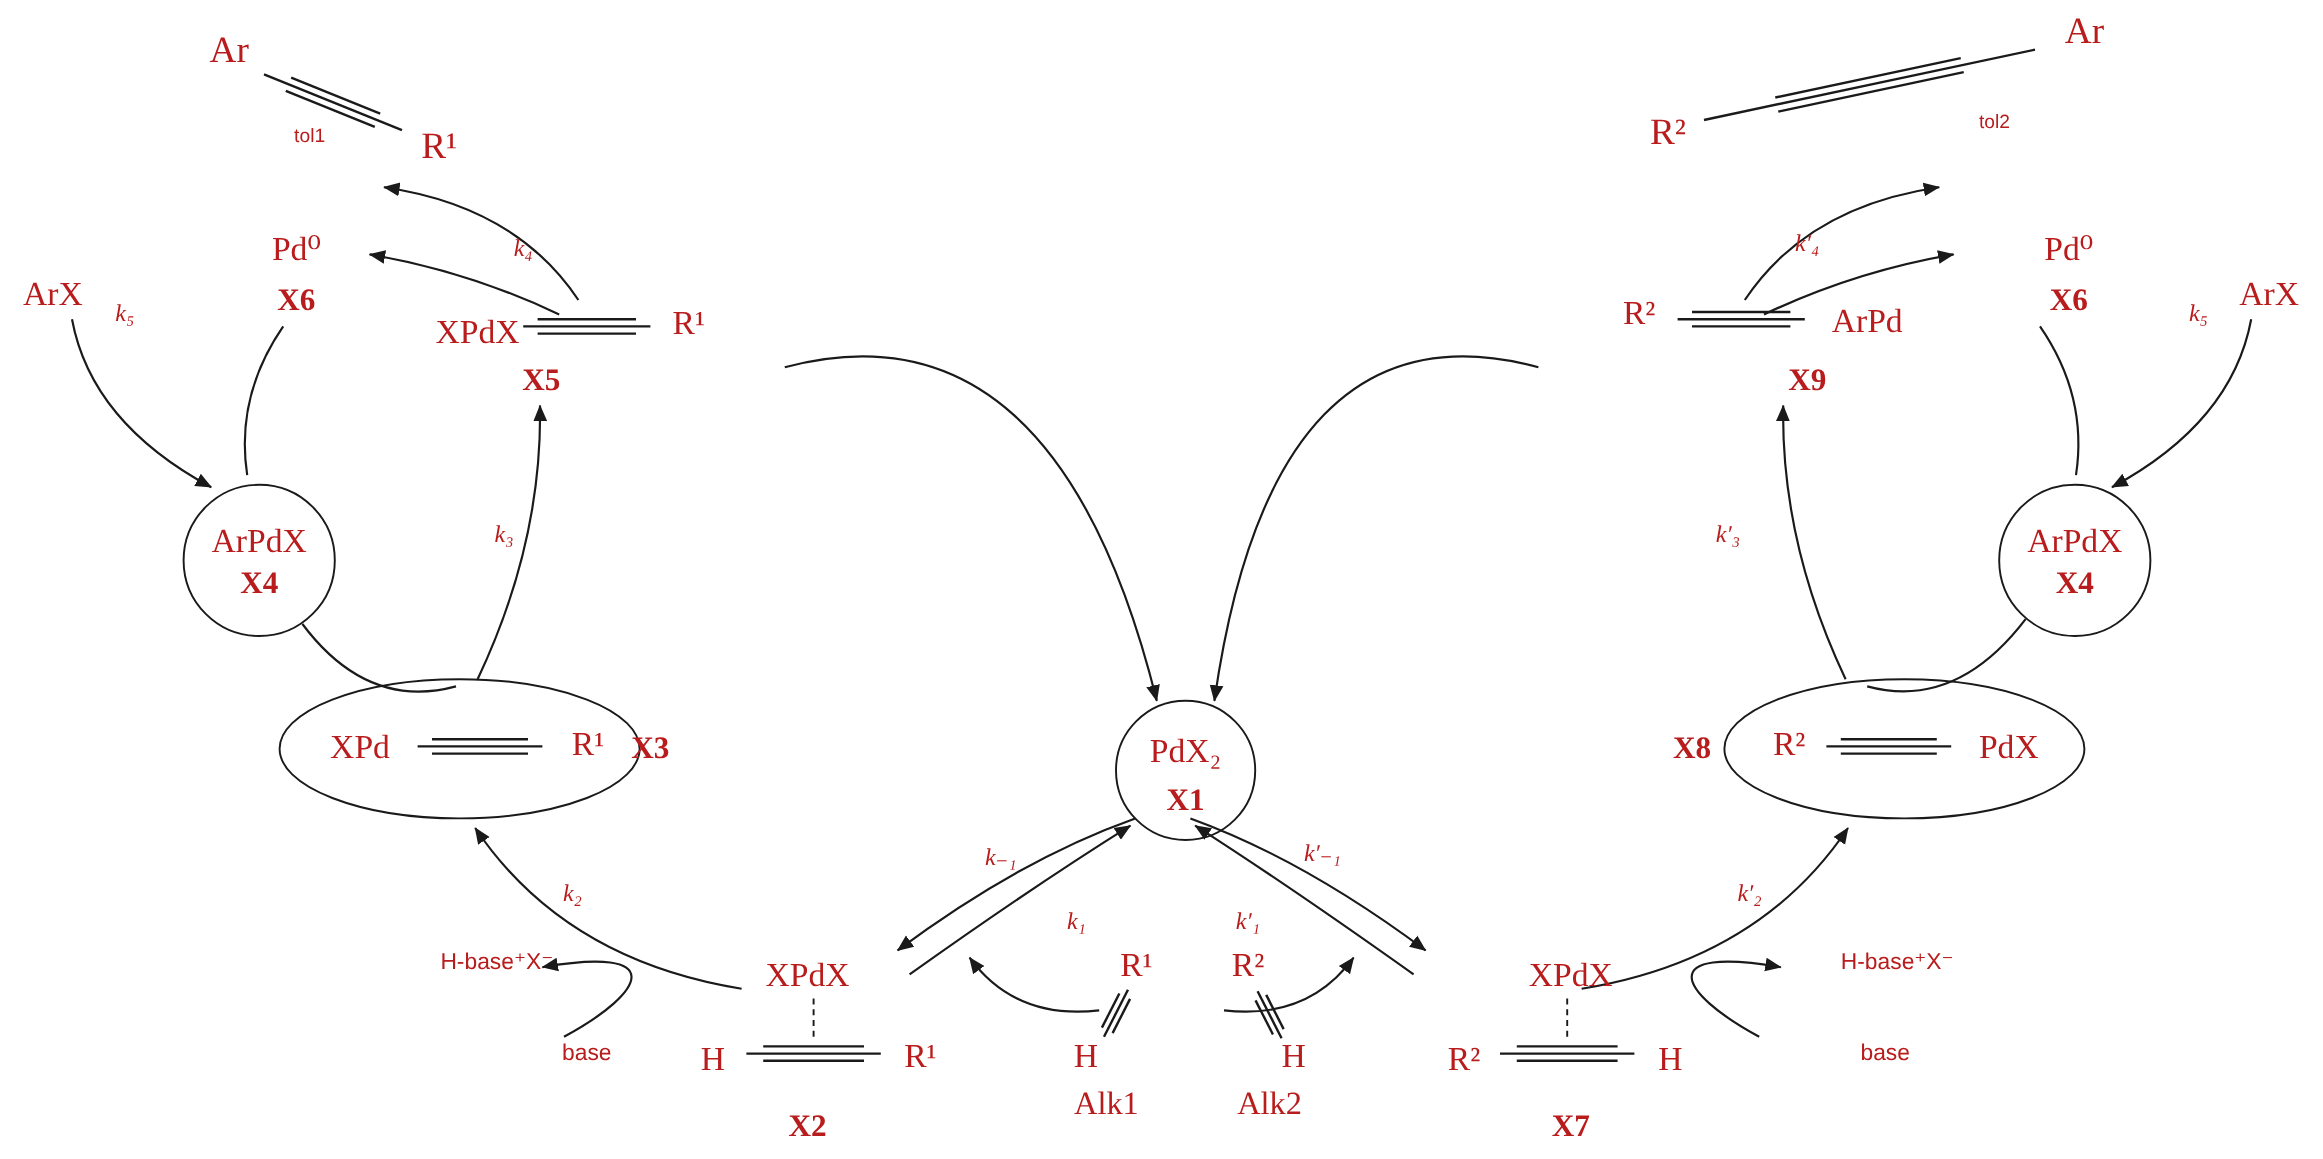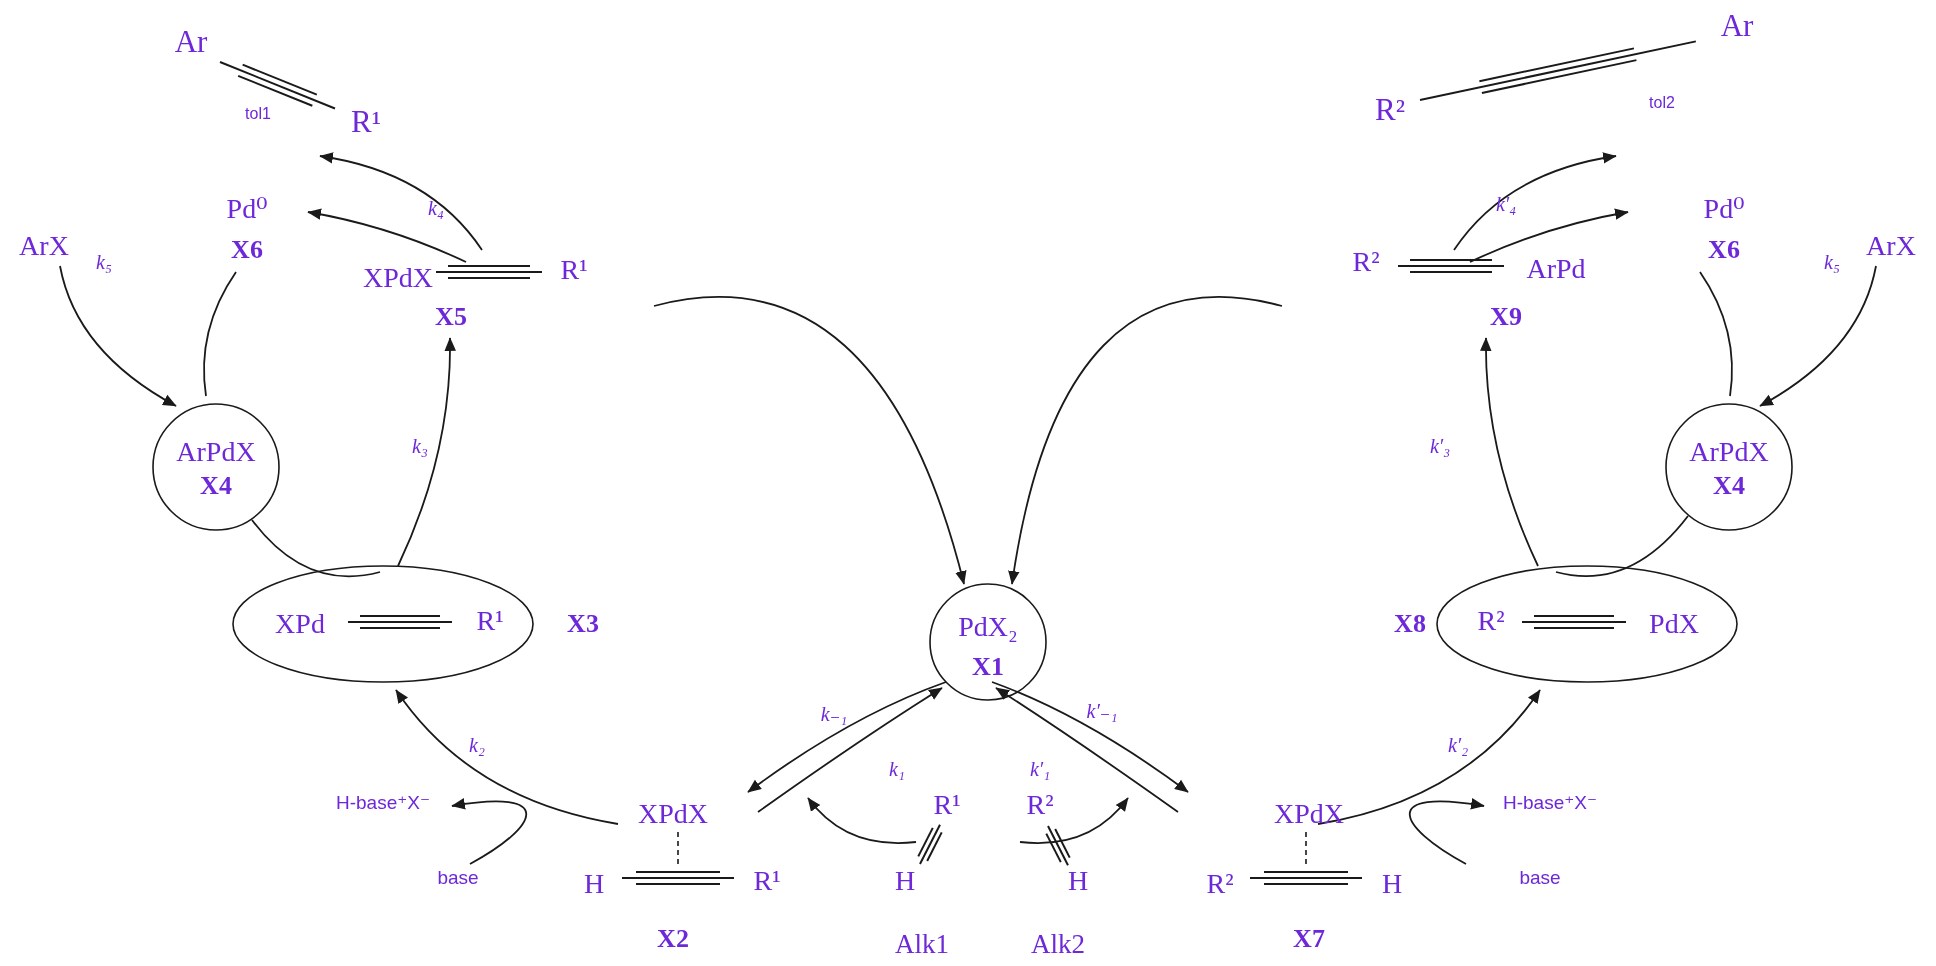--- a/index.html
+++ b/index.html
@@ -1,26 +1,26 @@
 <!DOCTYPE html>
 <html><head>
 <meta charset="utf-8">
 <style>
   html,body{margin:0;padding:0;background:#ffffff;}
   .canvas{position:relative;width:1936px;height:966px;background:#ffffff;overflow:hidden;
           font-family:"Liberation Serif","DejaVu Serif",serif;}
   .layer{position:absolute;left:0;top:0;}
-  .t{position:absolute;transform:translate(-50%,-50%);white-space:nowrap;color:#6d28d9;line-height:1;}
+  .t{position:absolute;transform:translate(-50%,-50%);white-space:nowrap;color:#b91c1c;line-height:1;}
   .f   {font:28px "Liberation Serif","DejaVu Serif",serif;}
   .big {font:31px "Liberation Serif","DejaVu Serif",serif;}
   .tag {font:bold 26px "Liberation Serif","DejaVu Serif",serif;}
   .rate{font:italic 20px "Liberation Serif","DejaVu Serif",serif;}
   .small{font:16px "Liberation Sans","DejaVu Sans",sans-serif;}
-  .lab {font:19px "Liberation Sans","DejaVu Sans",sans-serif;}
-  .alkname{font:27px "Liberation Serif","DejaVu Serif",serif;margin-top:24px;}
+  .lab {font:19px "Liberation Sans","DejaVu Sans",sans-serif;margin-left:31px;}
+  .alkname{font:27px "Liberation Serif","DejaVu Serif",serif;}
   svg .arrow{fill:none;stroke:#1a1a1a;stroke-width:1.8;}
   svg .plain{fill:none;stroke:#1a1a1a;stroke-width:1.8;}
   svg .bond{stroke:#1a1a1a;stroke-width:2;}
   svg .shape{fill:none;stroke:#1a1a1a;stroke-width:1.6;}
   svg .dash{stroke:#1a1a1a;stroke-width:1.6;stroke-dasharray:5 4;}
 </style>
 </head>
 <body>
 
 <div class="canvas">
@@ -139,21 +139,21 @@
   <div class="t f" style="left:398px;top:278px">XPdX</div>
   <div class="t f" style="left:574px;top:270px">R¹</div>
   <div class="t tag" style="left:451px;top:317px">X5</div>
   <div class="t f" style="left:44px;top:246px">ArX</div>
   <div class="t rate" style="left:104px;top:262px">k₅</div>
   <div class="t f" style="left:216px;top:452px">ArPdX</div>
   <div class="t tag" style="left:216px;top:486px">X4</div>
   <div class="t rate" style="left:420px;top:446px">k₃</div>
   <div class="t f" style="left:300px;top:624px">XPd</div>
   <div class="t f" style="left:490px;top:621px">R¹</div>
-  <div class="t tag" style="left:583px;top:624px">X3</div>
+  <div class="t tag" style="left:542px;top:624px">X3</div>
   <div class="t rate" style="left:477px;top:745px">k₂</div>
   <div class="t lab" style="left:383px;top:802px">H-base⁺X⁻</div>
   <div class="t lab" style="left:458px;top:878px">base</div>
   <div class="t f" style="left:673px;top:814px">XPdX</div>
   <div class="t f" style="left:594px;top:884px">H</div>
   <div class="t f" style="left:767px;top:881px">R¹</div>
   <div class="t tag" style="left:673px;top:939px">X2</div>
   <div class="t rate" style="left:834px;top:714px">k₋₁</div>
   <div class="t rate" style="left:897px;top:769px">k₁</div>
   <div class="t f" style="left:947px;top:805px">R¹</div>

